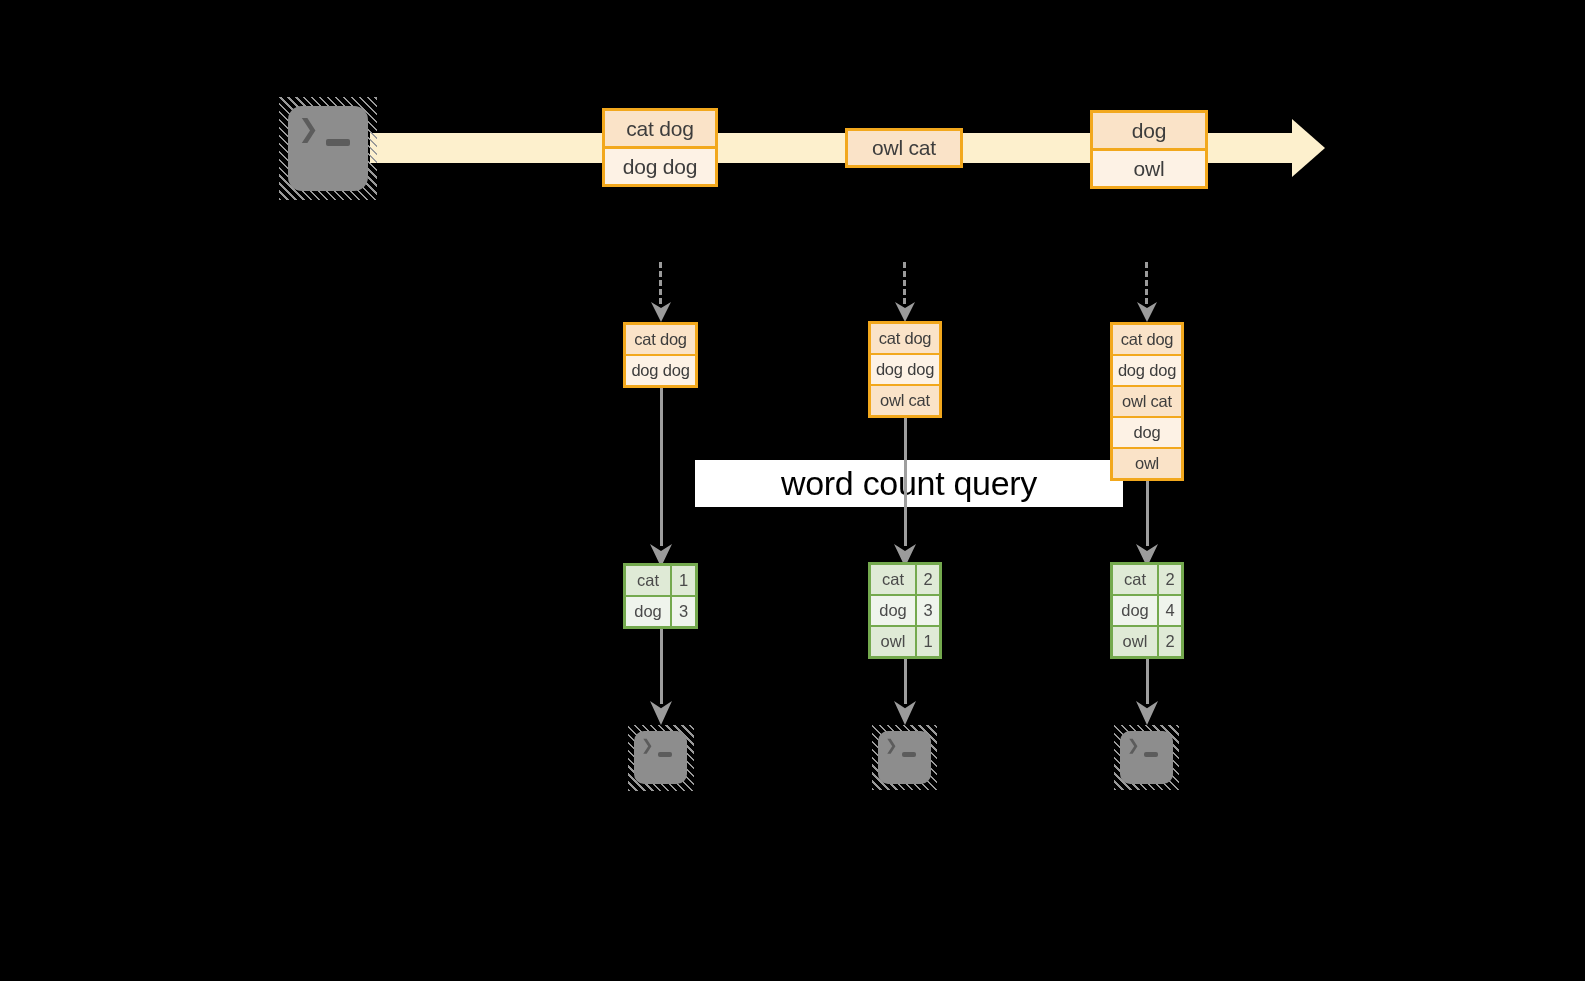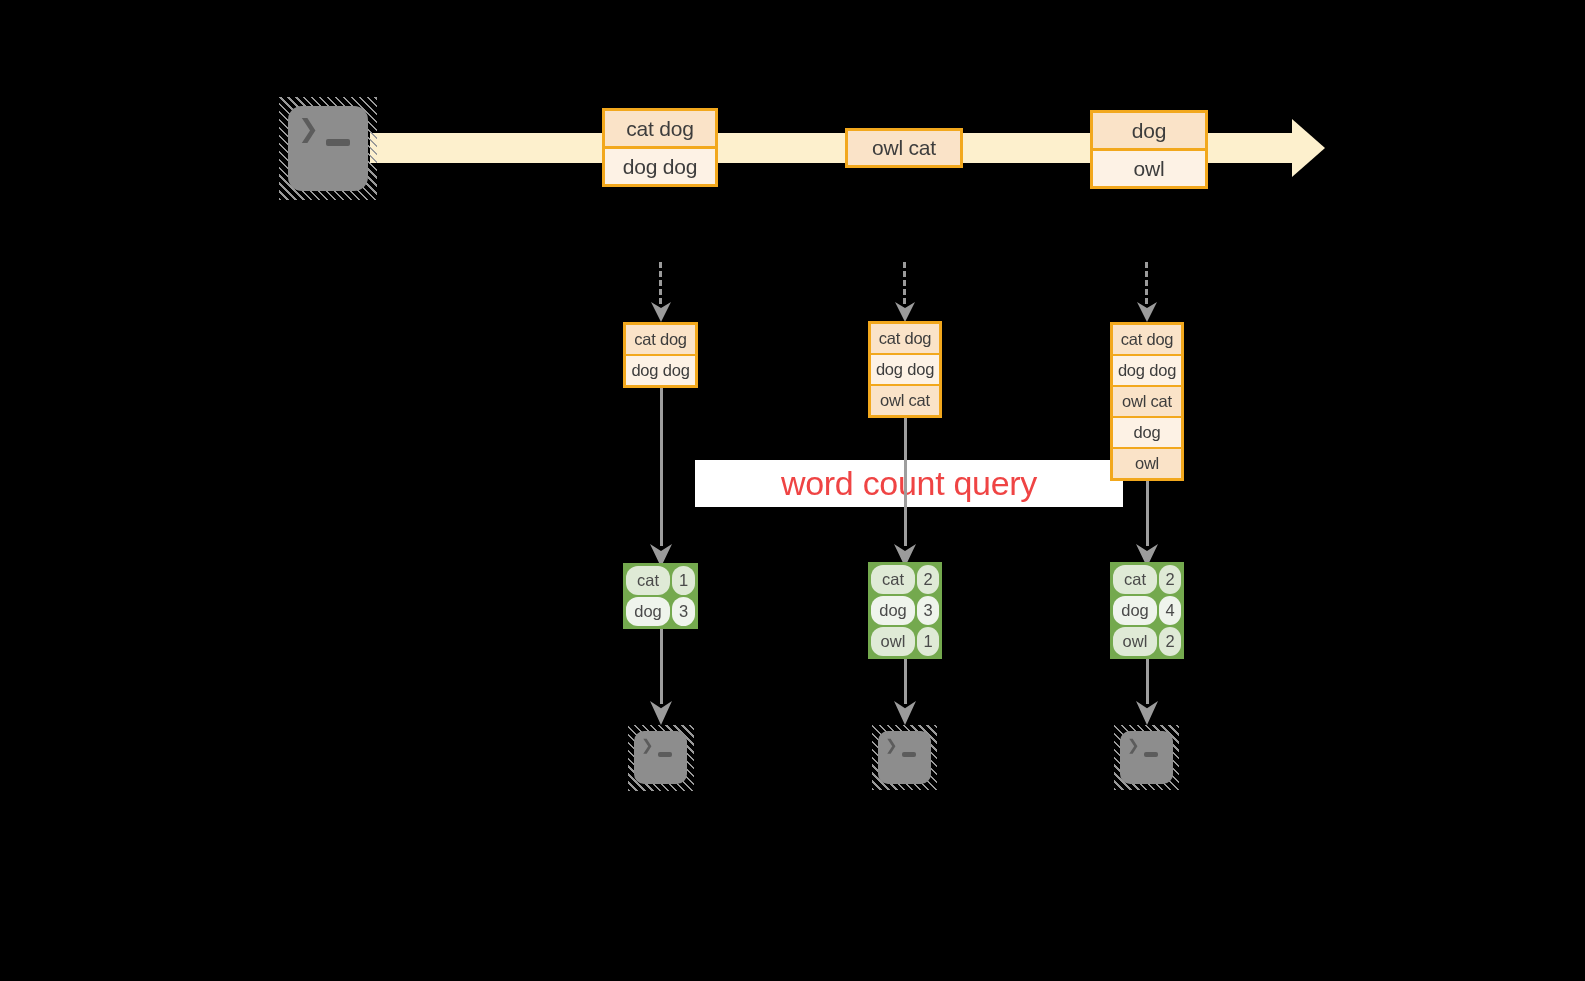--- a/index.html
+++ b/index.html
@@ -38,31 +38,31 @@
   .dashline{width:0;border-left:3.5px dashed #9B9B9B;z-index:2;}
   .solidline{width:3px;background:#9E9E9E;z-index:4;}
   .ahead{
     background:#9B9B9B;z-index:4;
     clip-path:polygon(0 0,50% 30%,100% 0,50% 100%);
   }
 
   
   .banner{
     background:#FFFFFF;z-index:3;display:flex;align-items:center;justify-content:center;
-    color:#ef4444;font-size:34px;letter-spacing:-0.3px;
+    color:#000000;font-size:34px;letter-spacing:-0.3px;
   }
 
   
   .gtable{
     background:#74A94E;border:3px solid #74A94E;z-index:5;
     display:grid;grid-template-columns:44px 1fr;gap:2px;
   }
   .gcell{
     height:29px;display:flex;align-items:center;justify-content:center;
-    color:#4a4a4a;font-size:16.5px;border-radius:12px;
+    color:#4a4a4a;font-size:16.5px;
   }
   .grow-a{background:#DFEAD6;}
   .grow-b{background:#EFF4EC;}
 
   
   .term{
     z-index:5;
     background:repeating-linear-gradient(45deg,#9a9a9a 0 1.6px,rgba(0,0,0,0) 1.6px 5.6px);
   }
   .term-inner{position:absolute;background:#8d8d8d;}

